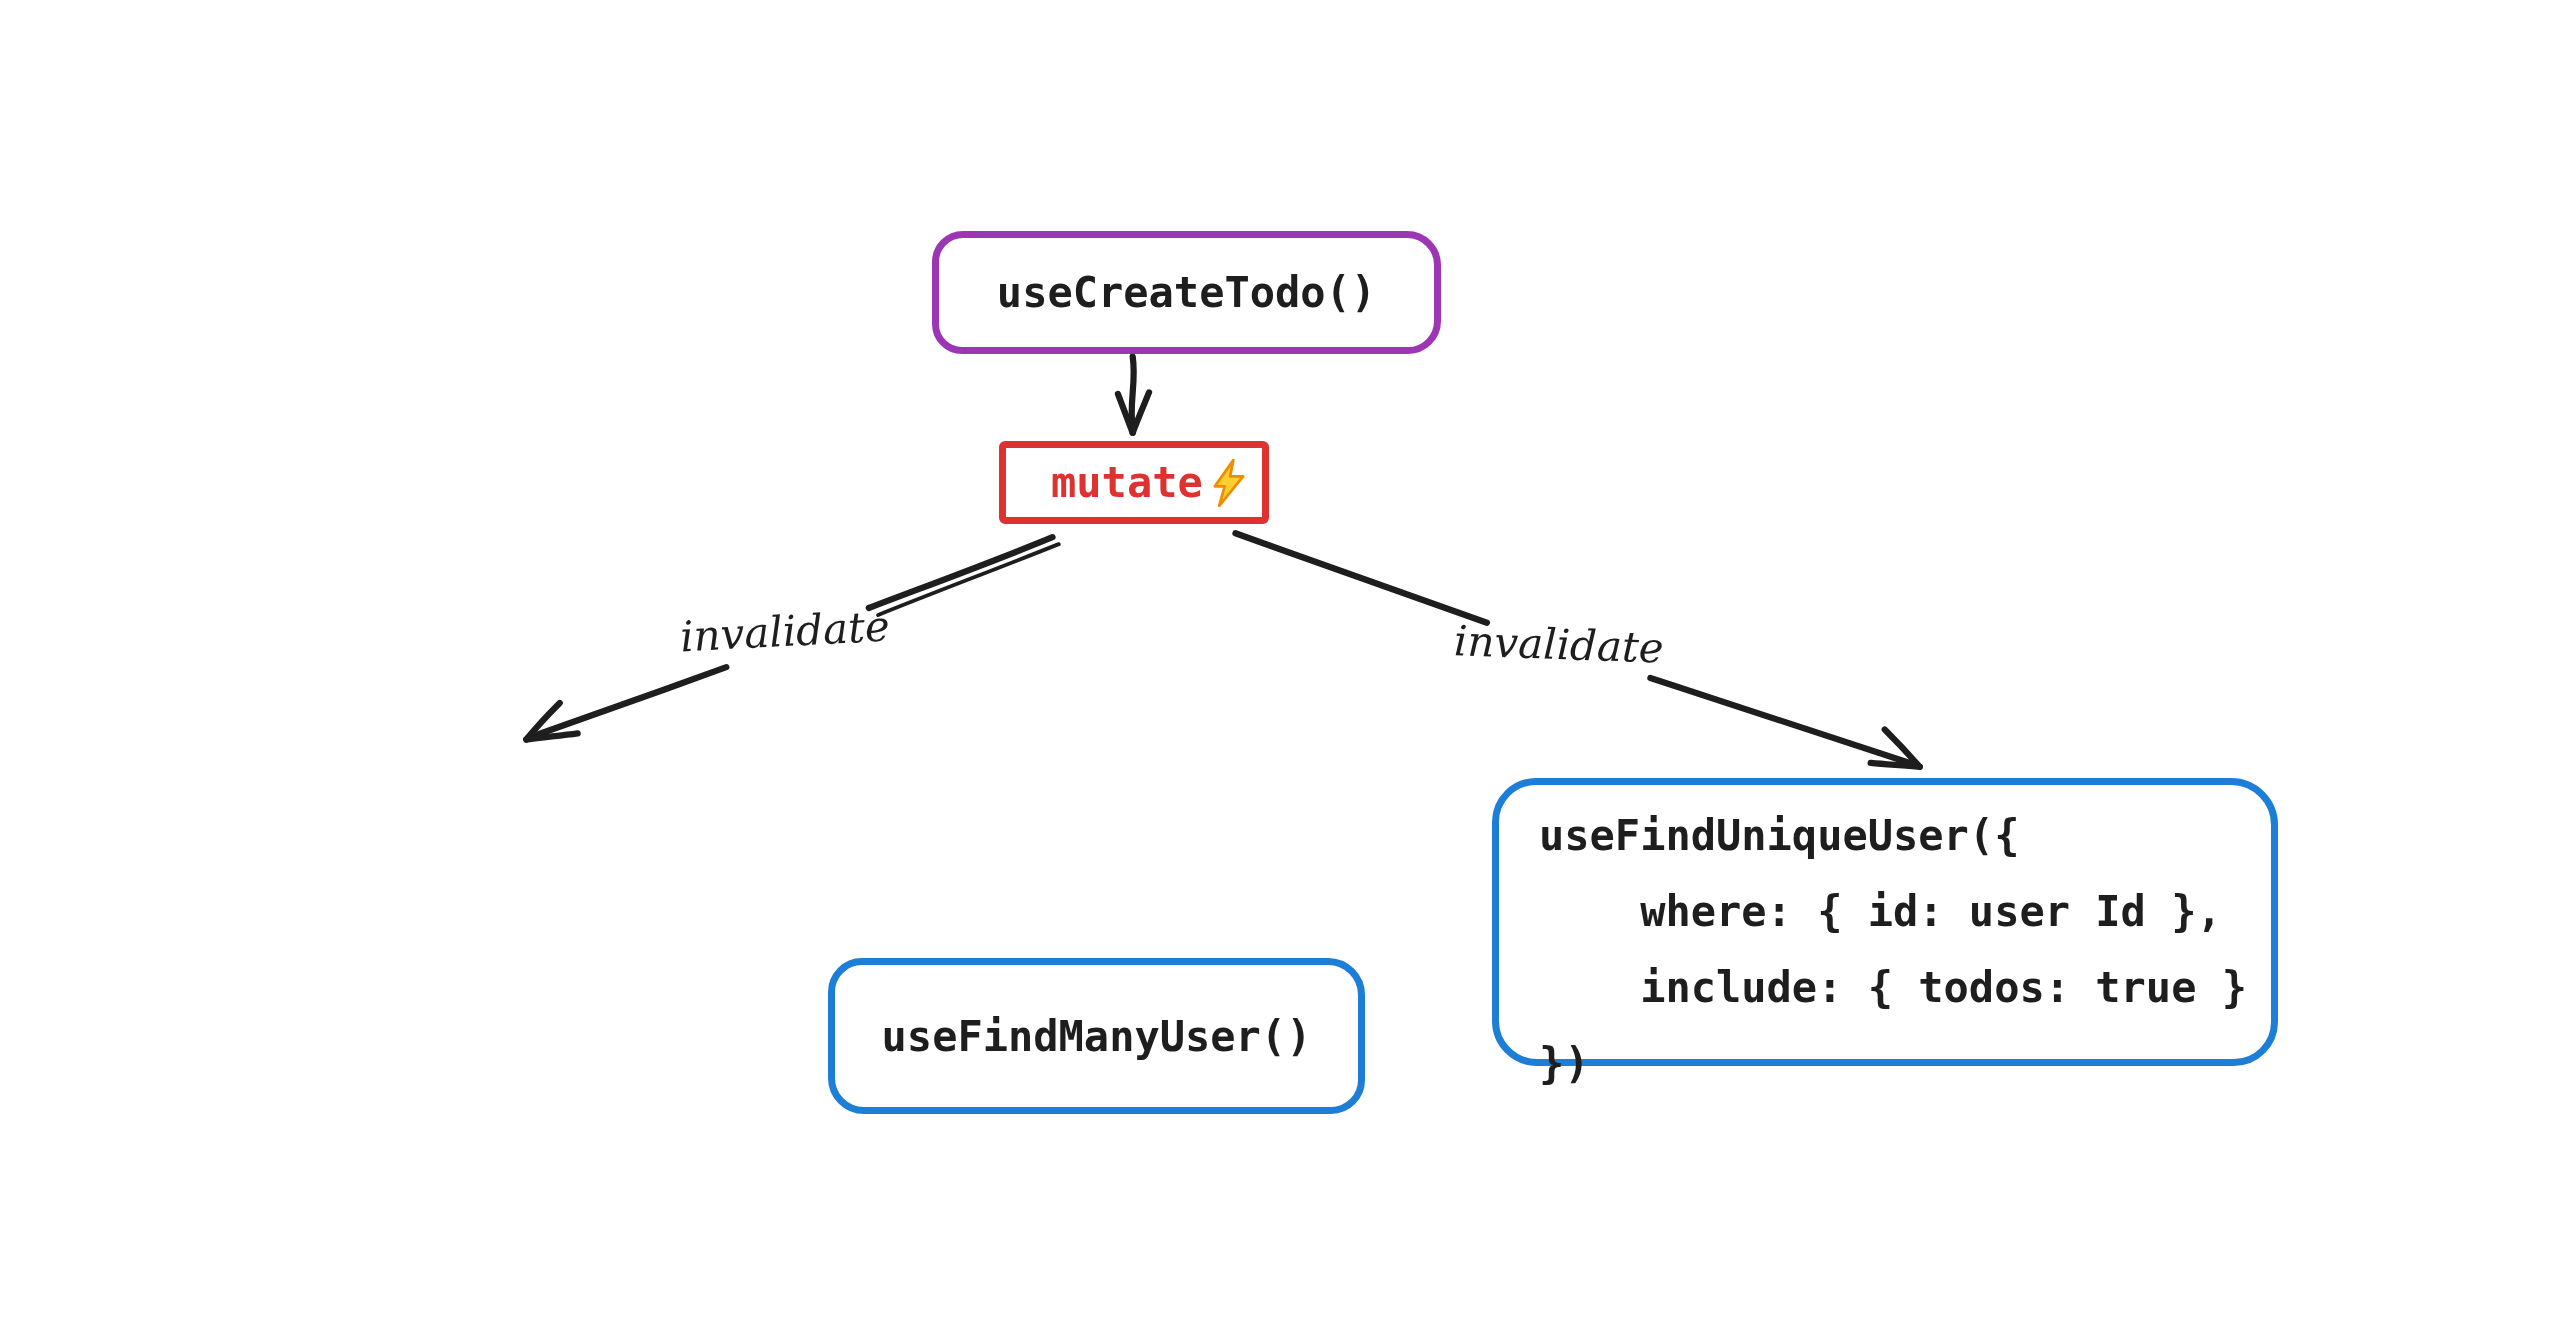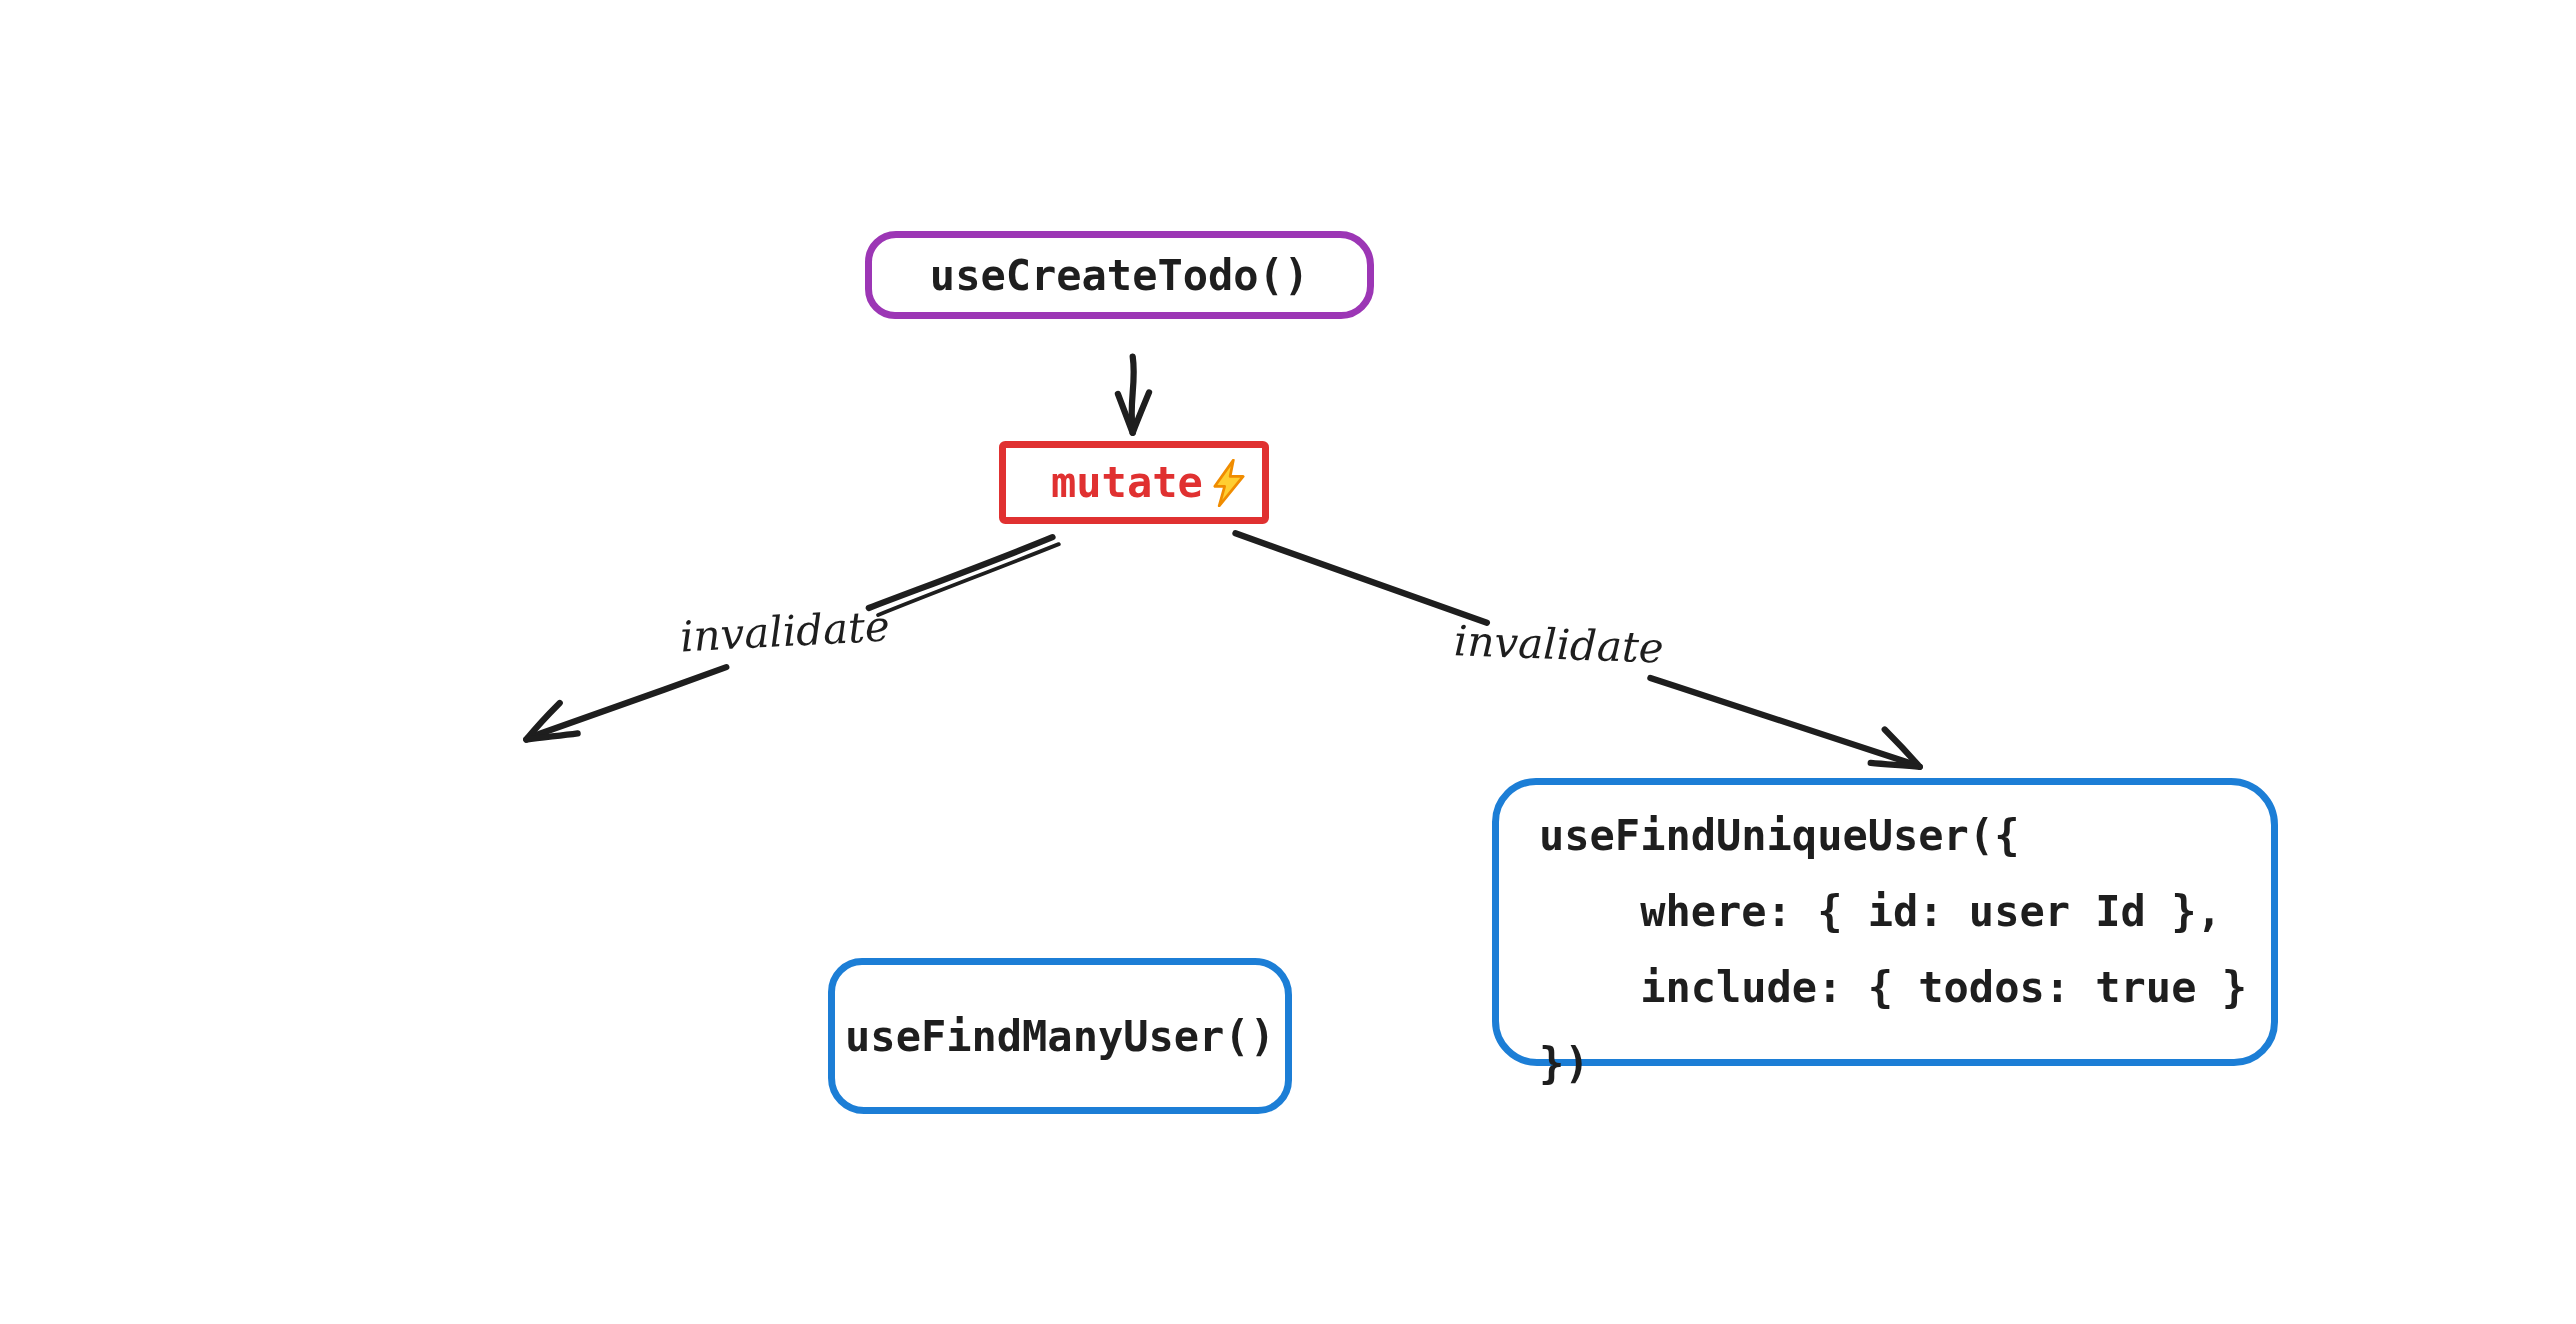--- a/index.html
+++ b/index.html
@@ -82,24 +82,24 @@
     font-family: "DejaVu Serif", "Liberation Serif", serif;
     font-style: italic;
     font-size: 42px;
     color: var(--ink);
     white-space: nowrap;
   }
   .tilt-left  { transform: rotate(-3deg); }
   .tilt-right { transform: rotate(2deg); }
 
   
-  #node-create       { left: 865px; top: 231px;  width: 509px;  height: 88px; }
+  #node-create       { left: 932px; top: 231px;  width: 509px;  height: 123px; }
   #node-mutate       { left: 999px; top: 441px;  width: 270px;  height: 83px; }
   #node-findmanytodo { left: 294px;  top: 755px;  width: 519px;  height: 148px; }
-  #node-findmanyuser { left: 828px; top: 958px; width: 464px;  height: 156px; }
+  #node-findmanyuser { left: 828px; top: 958px; width: 537px;  height: 156px; }
   #node-finduniqueuser { left: 1492px; top: 778px; width: 786px; height: 288px; gap: 12px; }
   #label-invalidate-left  { left: 680px;  top: 607px; }
   #label-invalidate-right { left: 1454px; top: 620px; }
 </style>
 </head>
 <body>
 
 <div class="canvas">
 
   <svg class="arrows" viewBox="0 0 3309 1702">

